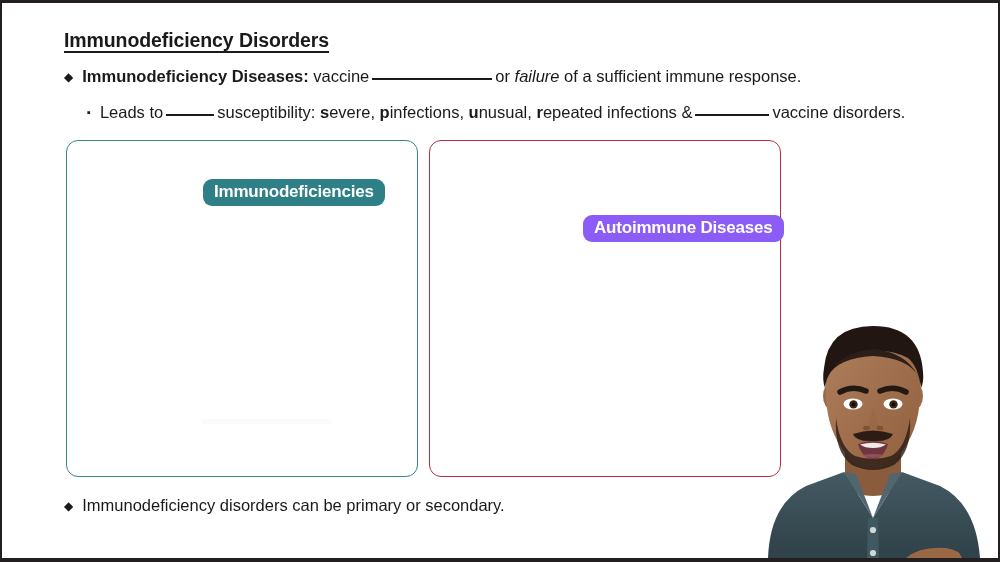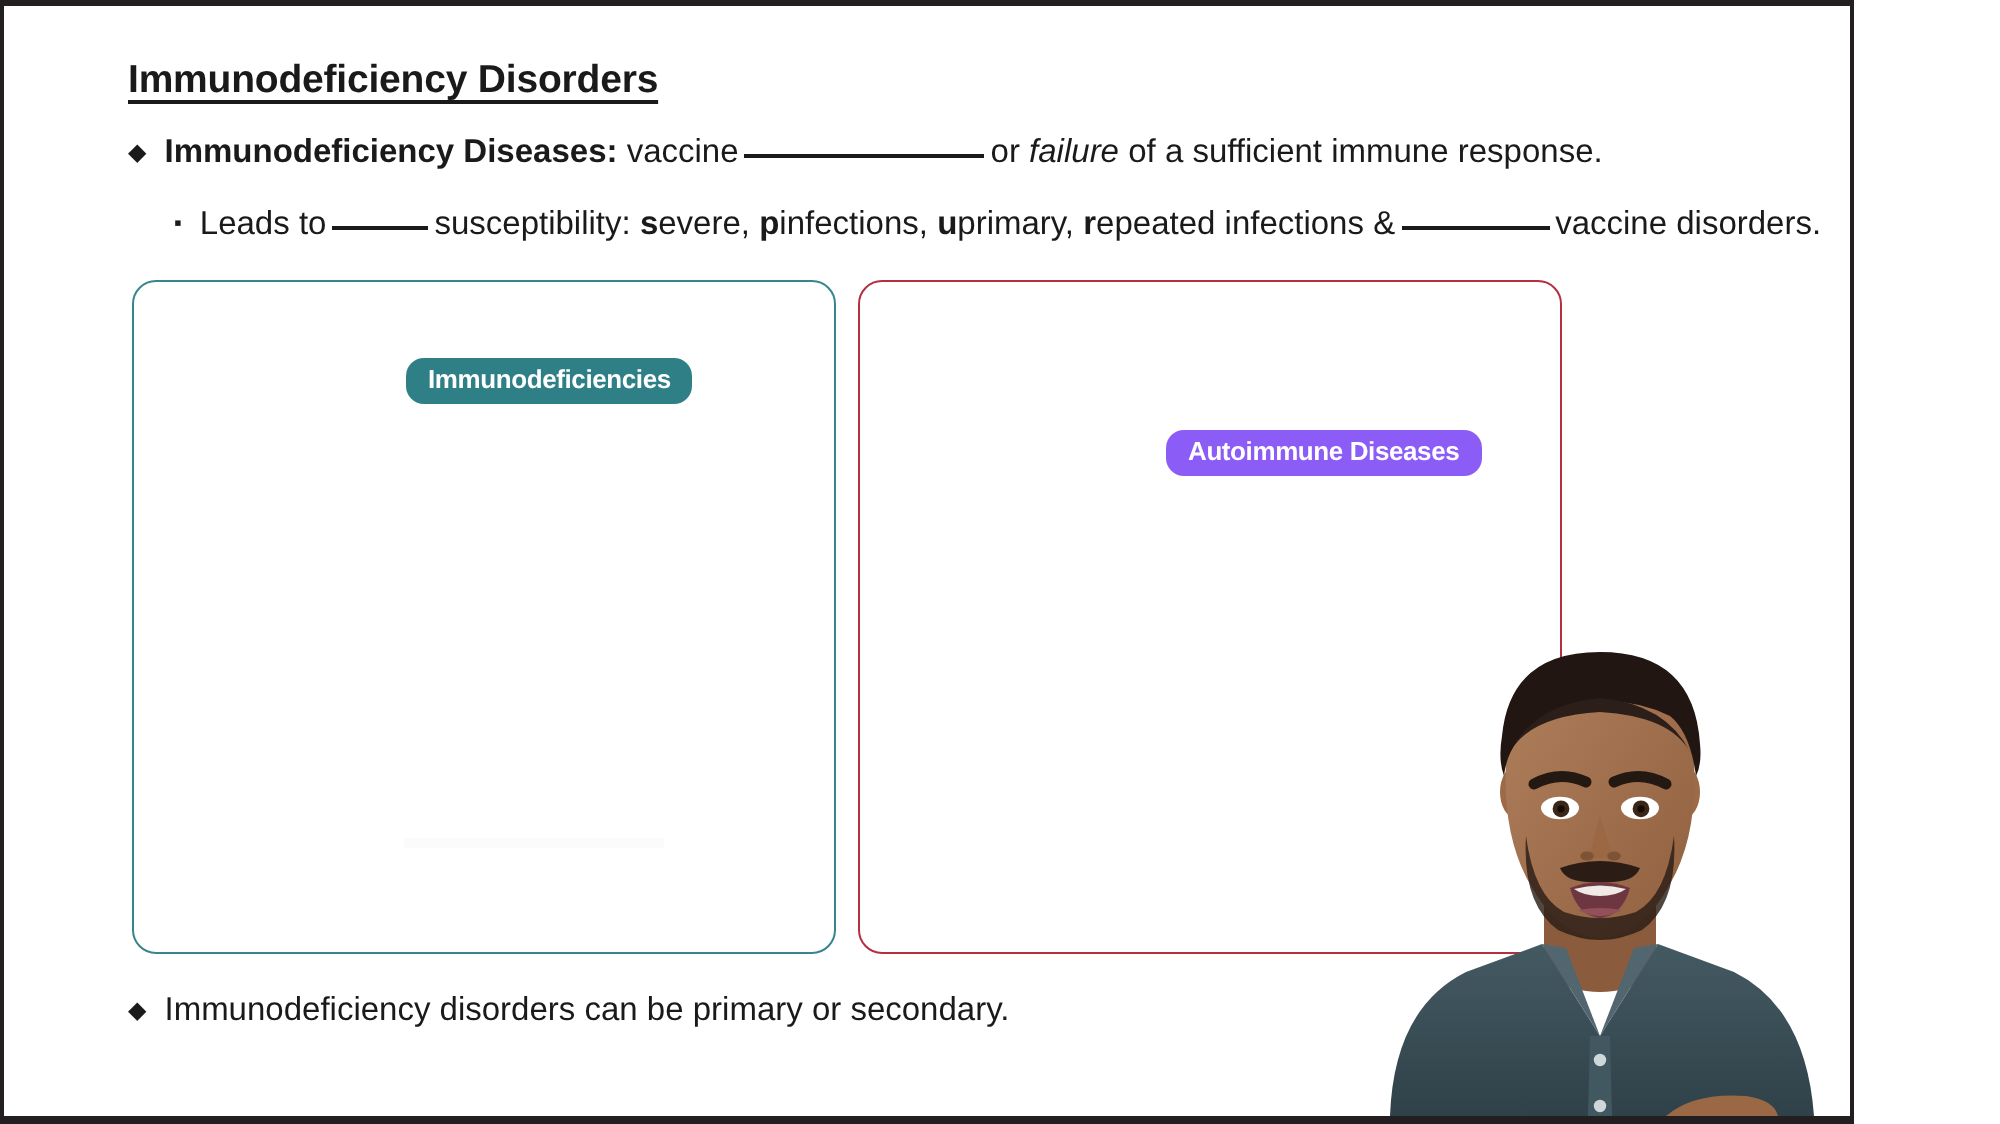--- a/index.html
+++ b/index.html
@@ -8,21 +8,21 @@
     padding: 0;
     background: #ffffff;
   }
   body {
     font-family: "Liberation Sans", sans-serif;
     -webkit-font-smoothing: antialiased;
   }
 
   #slide {
     position: relative;
-    width: 927px;
+    width: 1000px;
     height: 562px;
     background: #ffffff;
     overflow: hidden;
     box-sizing: border-box;
     border-left: 2px solid #231f20;
     border-right: 2px solid #231f20;
     border-top: 3px solid #231f20;
     border-bottom: 4px solid #231f20;
   }
 
@@ -112,21 +112,21 @@
     height: 337px;
     border: 1.6px solid #b4303f;
   }
 
   
   .badge {
     position: absolute;
     display: inline-block;
     color: #ffffff;
     font-weight: bold;
-    font-size: 13px;
+    font-size: 17px;
     letter-spacing: -0.2px;
     border-radius: 9px;
     padding: 4px 11px 5px 11px;
     white-space: nowrap;
     line-height: 1.05;
   }
   .badge-teal {
     left: 201px;
     top: 176px;
     background: #2e8086;
@@ -165,21 +165,21 @@
 
   <div class="slide-title">Immunodeficiency Disorders</div>
 
   <div class="bullet-l1" style="left:62px; top:63px;">
     <span class="dia">◆</span>
     <span><span class="b">Immunodeficiency Diseases:</span><span> vaccine</span><span class="blank blank-w1"></span><span>or</span> <span class="it">failure</span> <span>of a sufficient immune response.</span></span>
   </div>
 
   <div class="bullet-l2" style="left:85px; top:99px;">
     <span class="sq">▪</span>
-    <span><span>Leads to</span><span class="blank blank-w2"></span><span>susceptibility:</span> <span class="b">s</span><span>evere,</span> <span class="b">p</span><span>infections,</span> <span class="b">u</span><span>primary,</span> <span class="b">r</span><span>epeated infections &amp;</span><span class="blank blank-w3"></span><span>vaccine disorders.</span></span>
+    <span><span>Leads to</span><span class="blank blank-w2"></span><span>susceptibility:</span> <span class="b">s</span><span>evere,</span> <span class="b">p</span><span>infections,</span> <span class="b">u</span><span>nusual,</span> <span class="b">r</span><span>epeated infections &amp;</span><span class="blank blank-w3"></span><span>vaccine disorders.</span></span>
   </div>
 
   <div class="panel panel-left"></div>
 
   <div class="ghost-artifact"></div>
 
   <div class="badge badge-teal">Immunodeficiencies</div>
 
   <div class="panel panel-right"></div>
 

